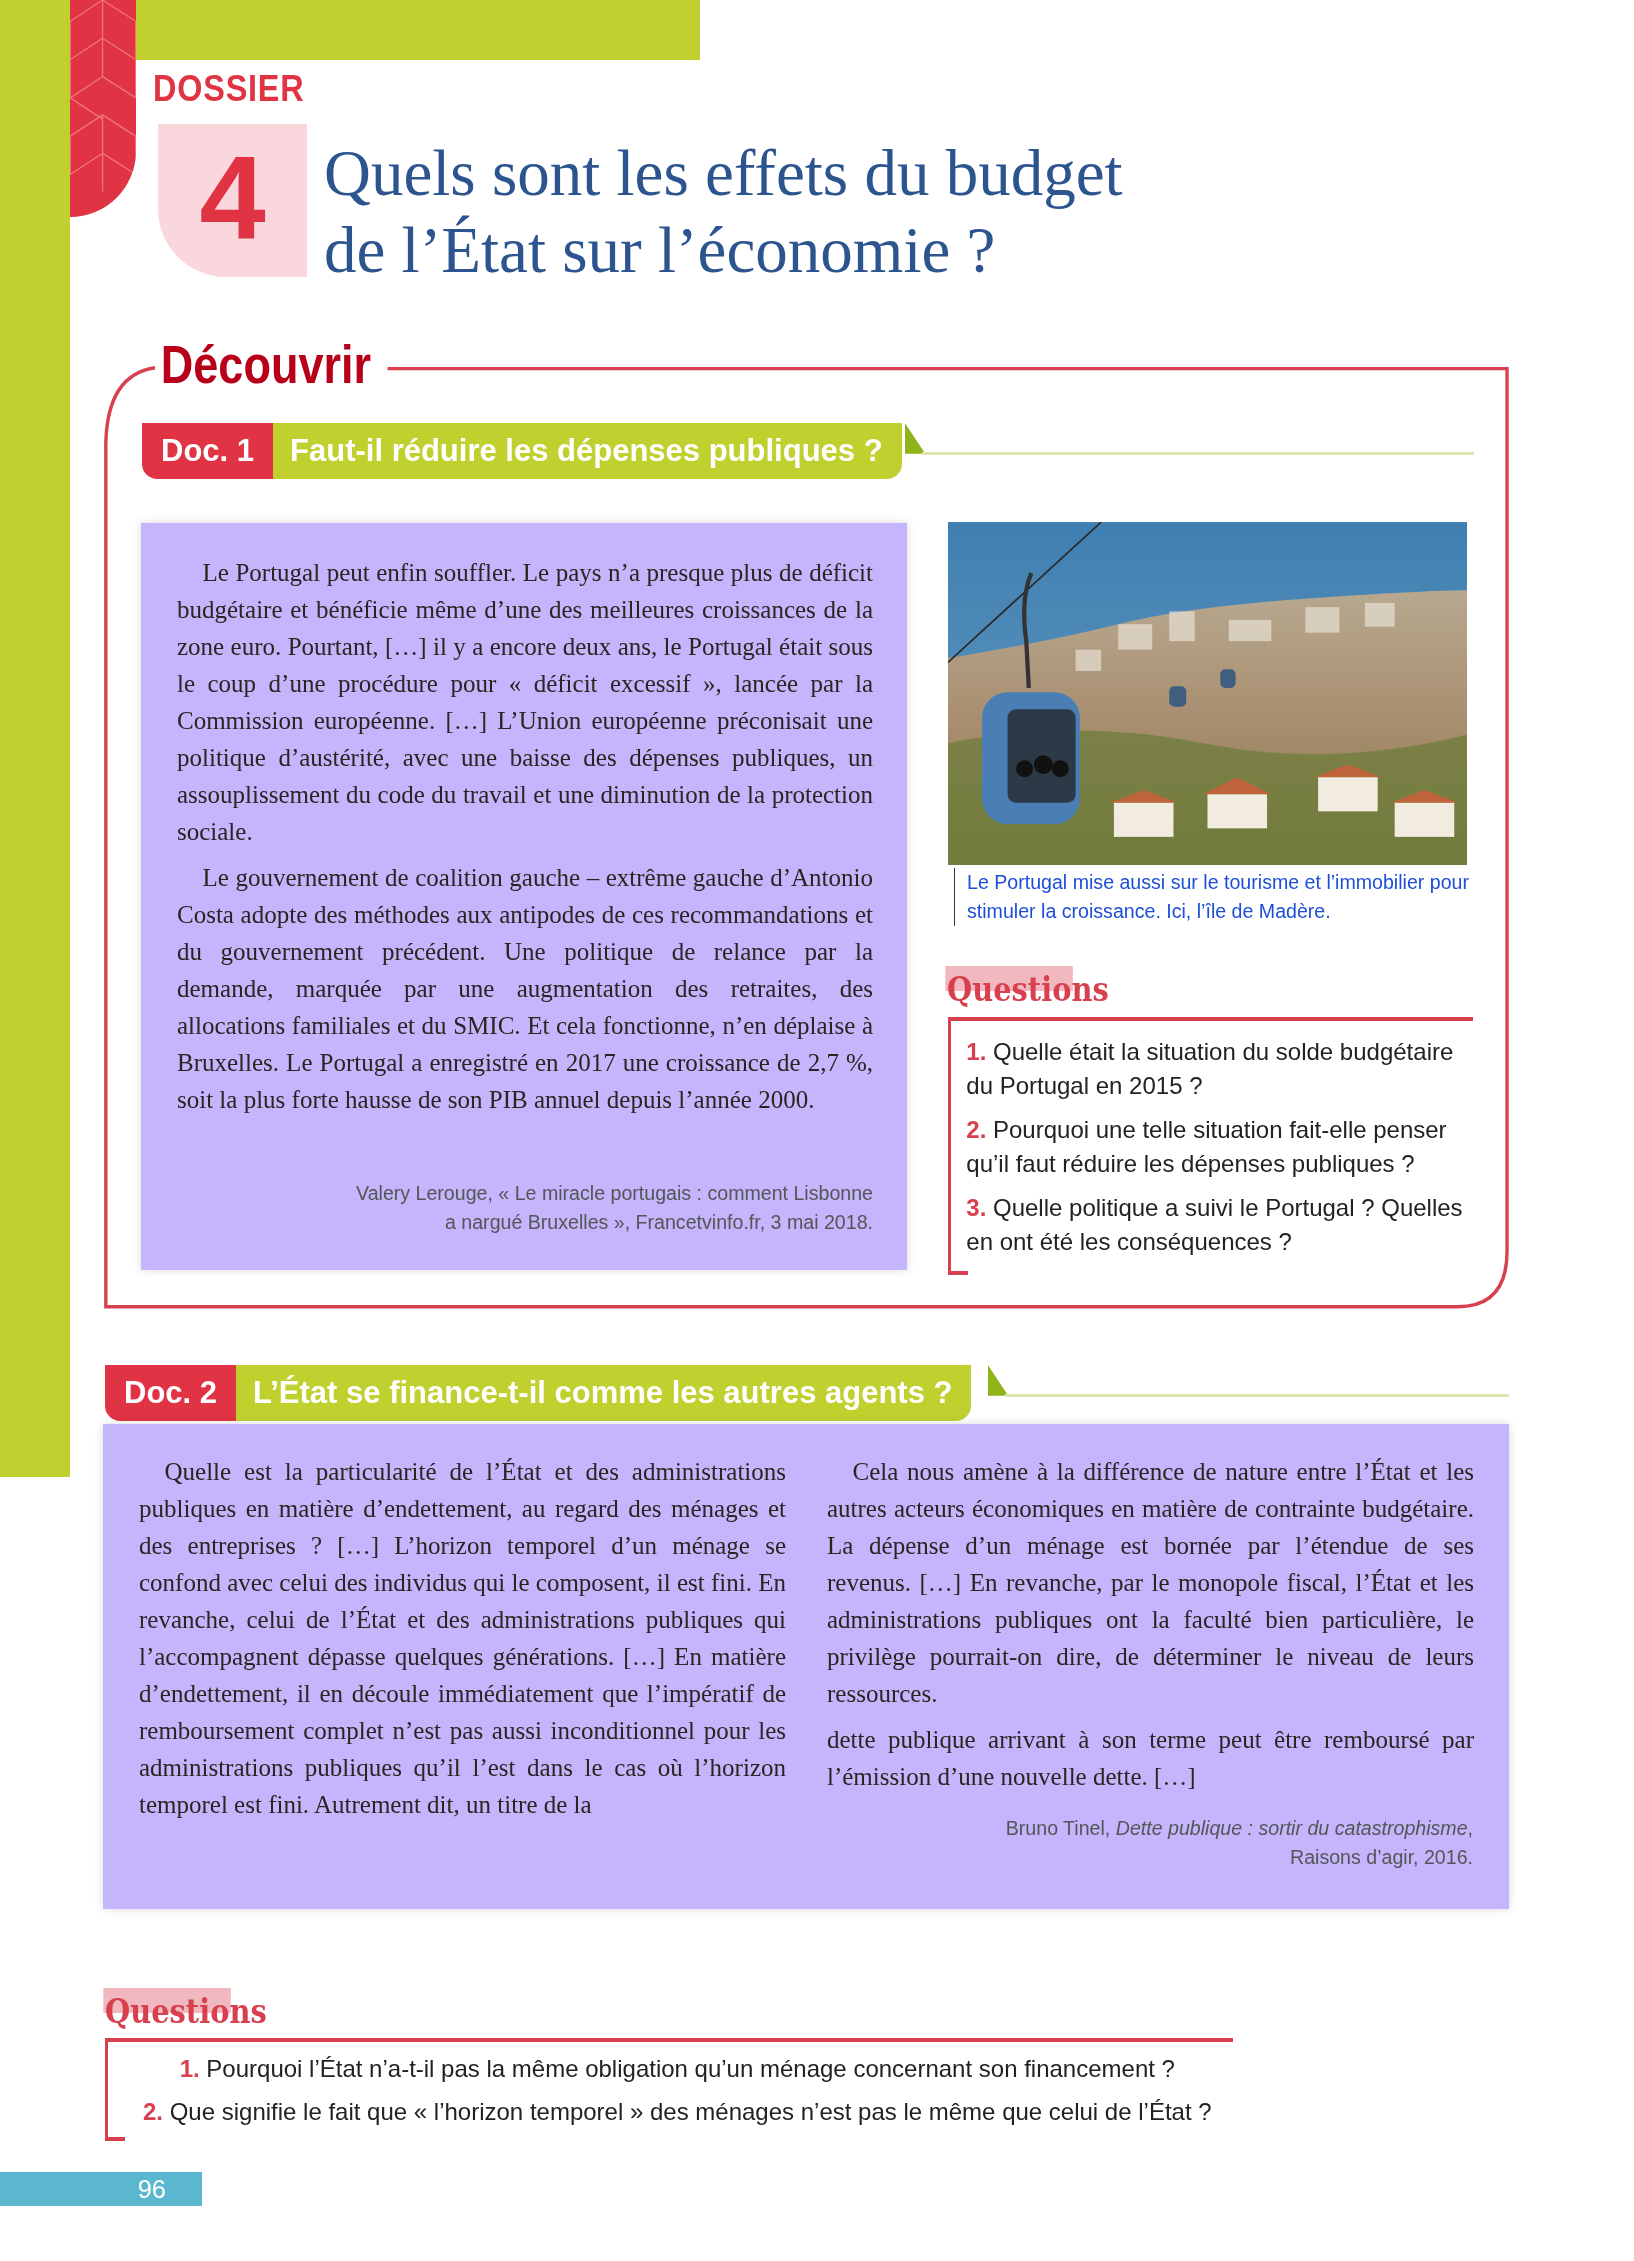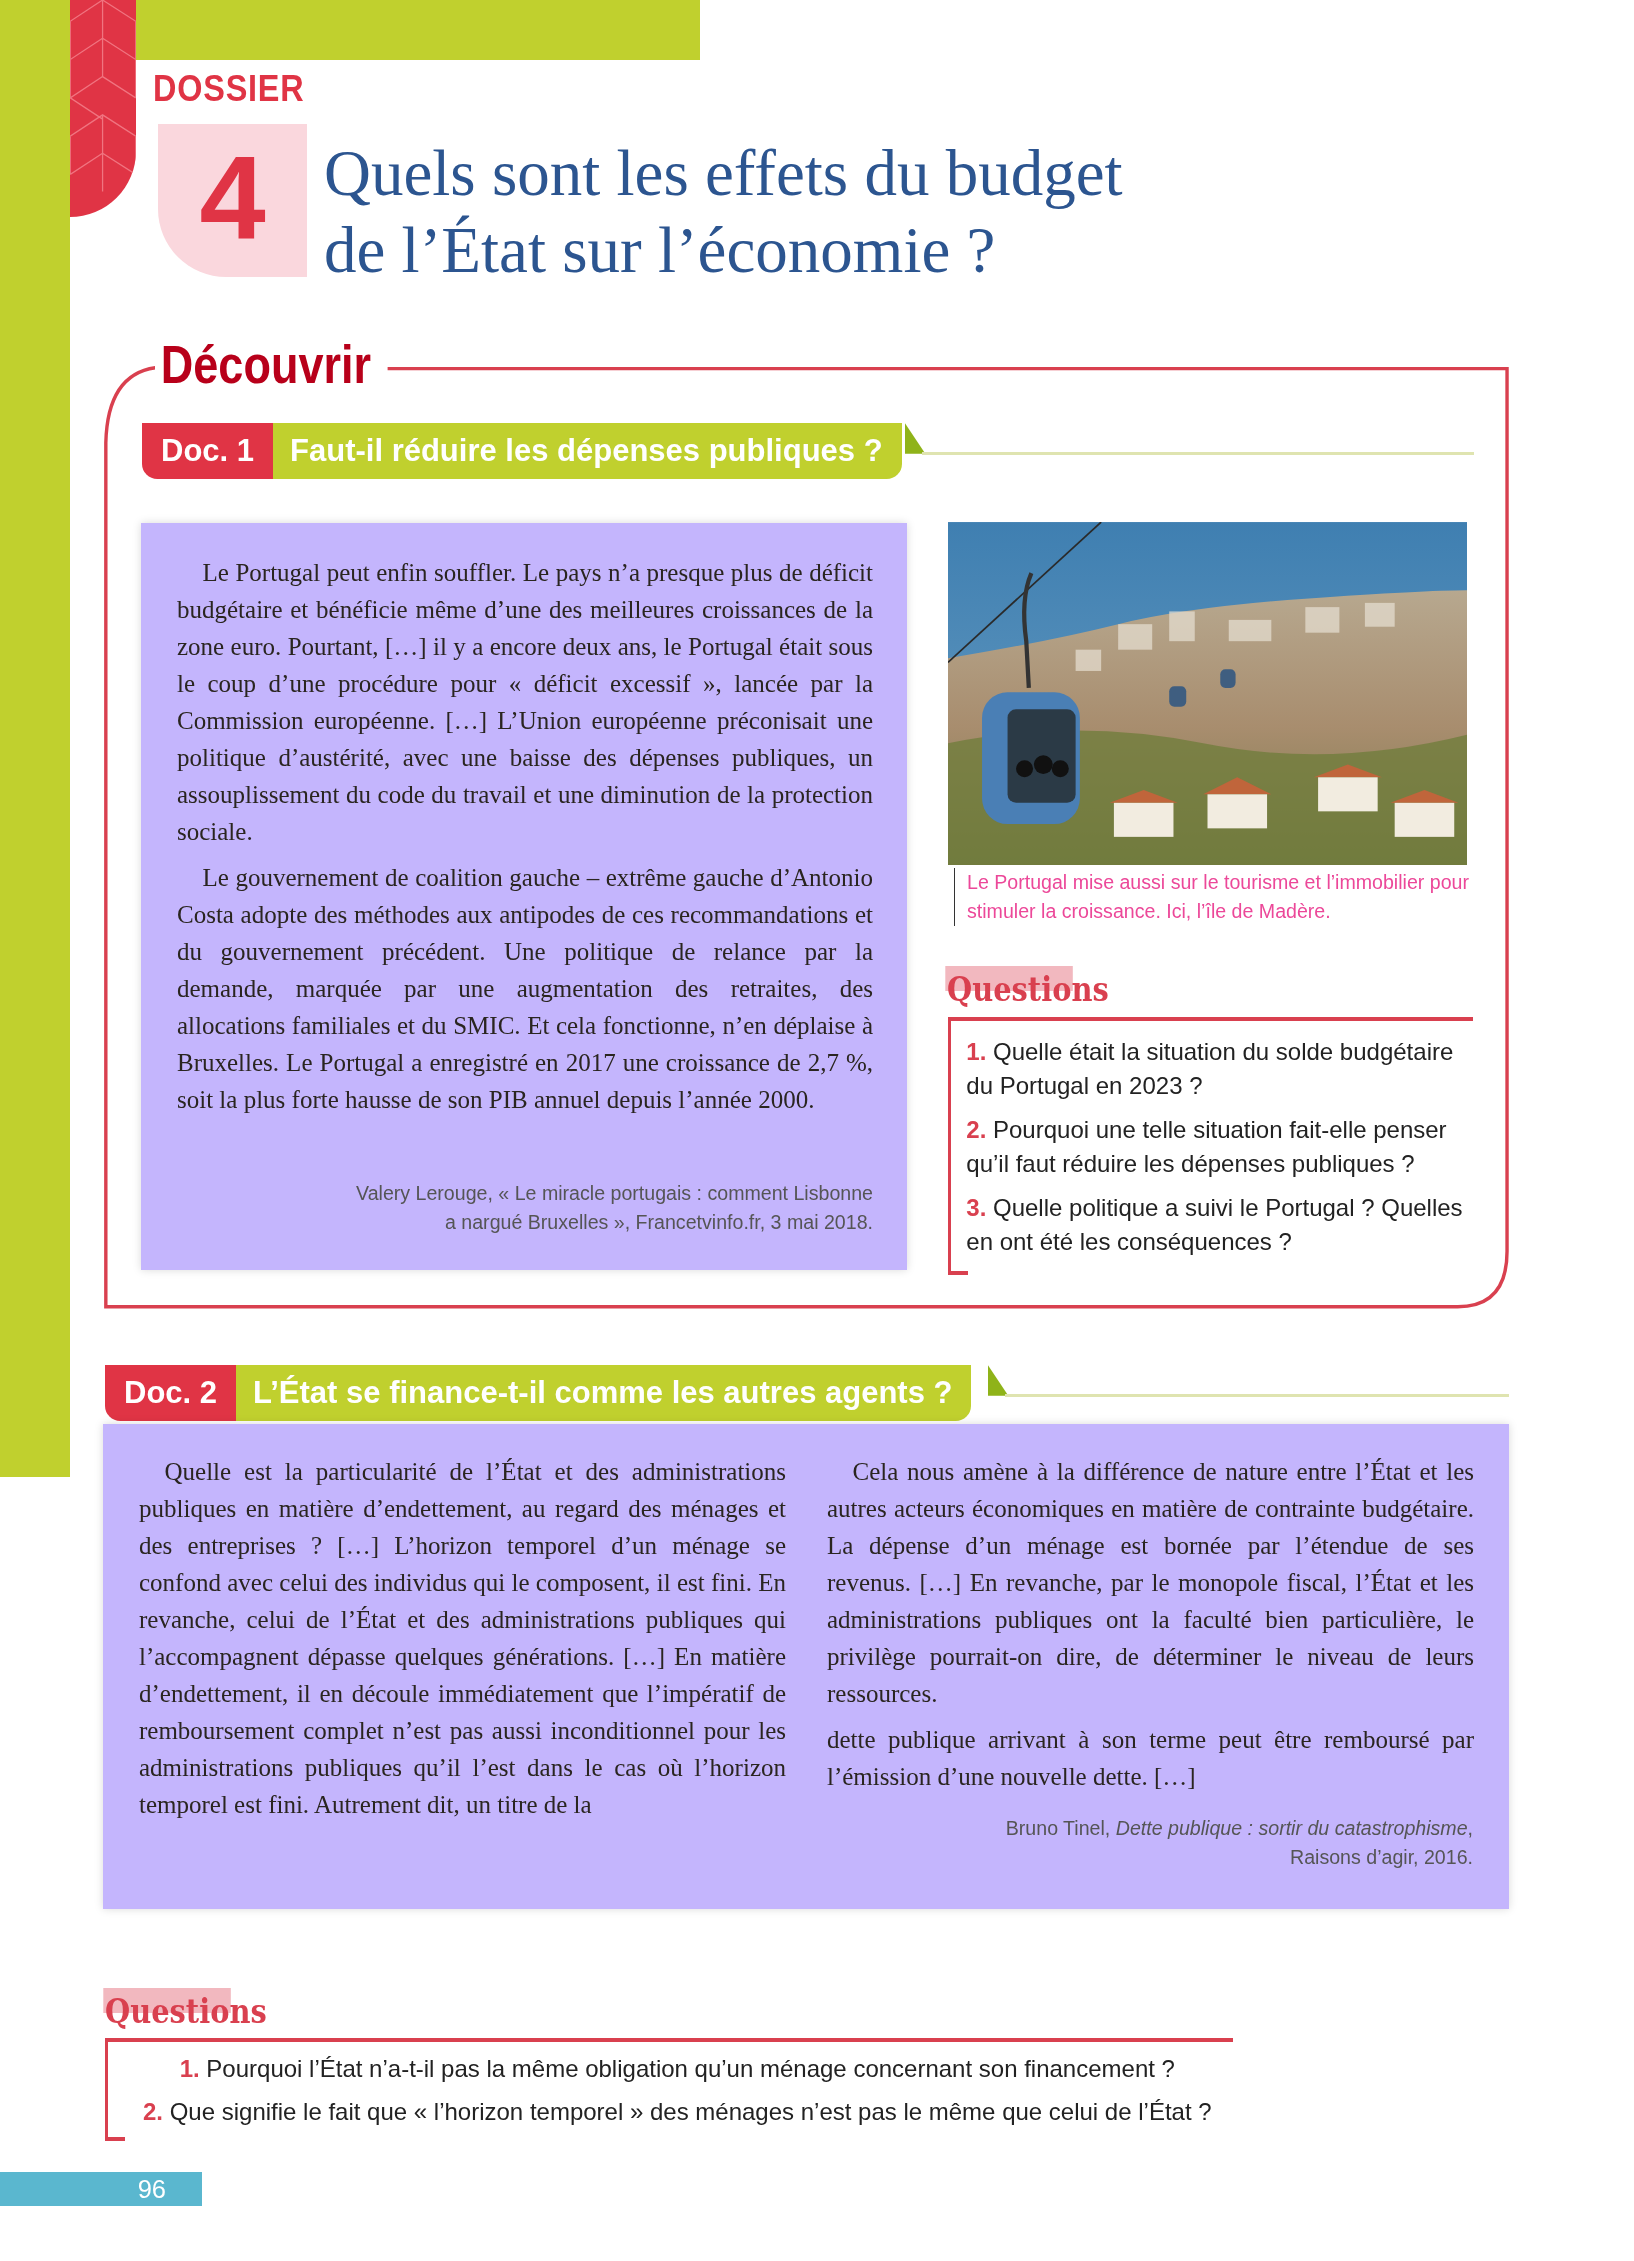--- a/index.html
+++ b/index.html
@@ -59,21 +59,21 @@
   .serif-text p { text-indent: 25.5px; margin-bottom: 8.5px; }
   .source {
     font-family: "Liberation Sans", sans-serif; font-size: 19.6px; line-height: 29px; color: #555; text-align: right;
   }
   .source i { font-style: italic; }
 
   
   .photo { position: absolute; left: 948px; top: 522px; width: 519px; height: 343px; overflow: hidden; }
   .caption {
     position: absolute; left: 954px; top: 868px; width: 519px; padding-left: 12px;
-    border-left: 1.7px solid #333; font-family: "Liberation Sans", sans-serif; font-size: 19.6px; line-height: 29px; color: #ec4899;
+    border-left: 1.7px solid #333; font-family: "Liberation Sans", sans-serif; font-size: 19.6px; line-height: 29px; color: #1d4ed8;
   }
 
   
   .q-heading {
     position: absolute; font-family: "DejaVu Serif", serif; font-weight: bold; font-size: 34px; color: #d9404f;
     transform: scaleX(0.85); transform-origin: left;
   }
   .q-heading .hl { position: absolute; left: -1.7px; top: -3.4px; height: 25.5px; background: #f2b8bf; z-index: -1; }
   .q-box { position: absolute; border-left: 3.4px solid #d9404f; border-top: 4.3px solid #d9404f; }
   .q-box .q-foot { position: absolute; left: -3.4px; bottom: -3.4px; width: 20.4px; height: 4.3px; background: #d9404f; }
@@ -192,21 +192,21 @@
 </div>
 <div class="caption">Le Portugal mise aussi sur le tourisme et l’immobilier pour stimuler la croissance. Ici, l’île de Madère.</div>
 
 <div class="q-heading" style="left:947px; top:969px;">
   <span class="hl" style="width:150px;"></span>
   <span>Questions</span>
 </div>
 <div class="q-box" style="left:948px; top:1017px; width:525px; height:255px; padding:13.6px 0 0 15.3px;">
   <div class="q-item">
     <span class="q-num">1.</span>
-    <span>Quelle était la situation du solde budgétaire du Portugal en 2023 ?</span>
+    <span>Quelle était la situation du solde budgétaire du Portugal en 2015 ?</span>
   </div>
   <div class="q-item">
     <span class="q-num">2.</span>
     <span>Pourquoi une telle situation fait-elle penser qu’il faut réduire les dépenses publiques ?</span>
   </div>
   <div class="q-item">
     <span class="q-num">3.</span>
     <span>Quelle politique a suivi le Portugal ? Quelles en ont été les conséquences ?</span>
   </div>
   <div class="q-foot"></div>

